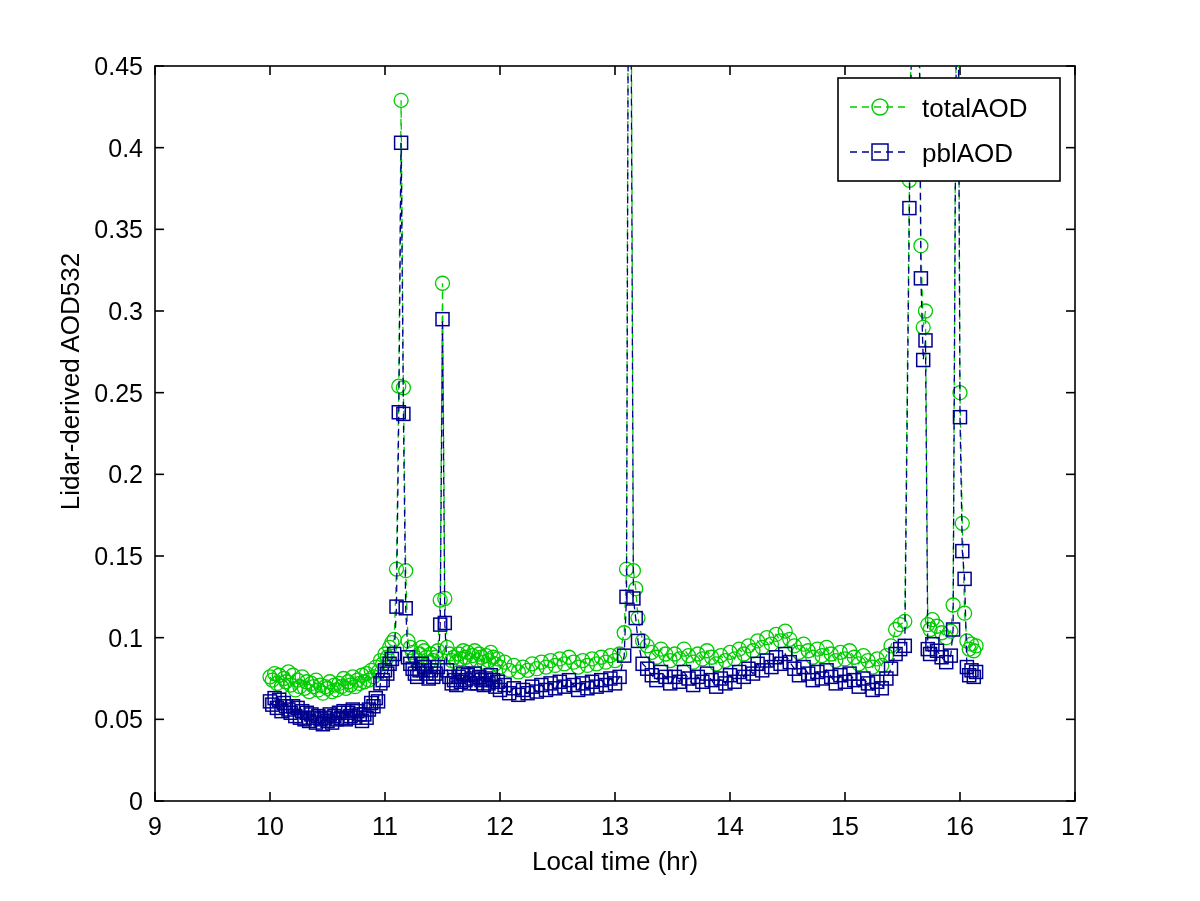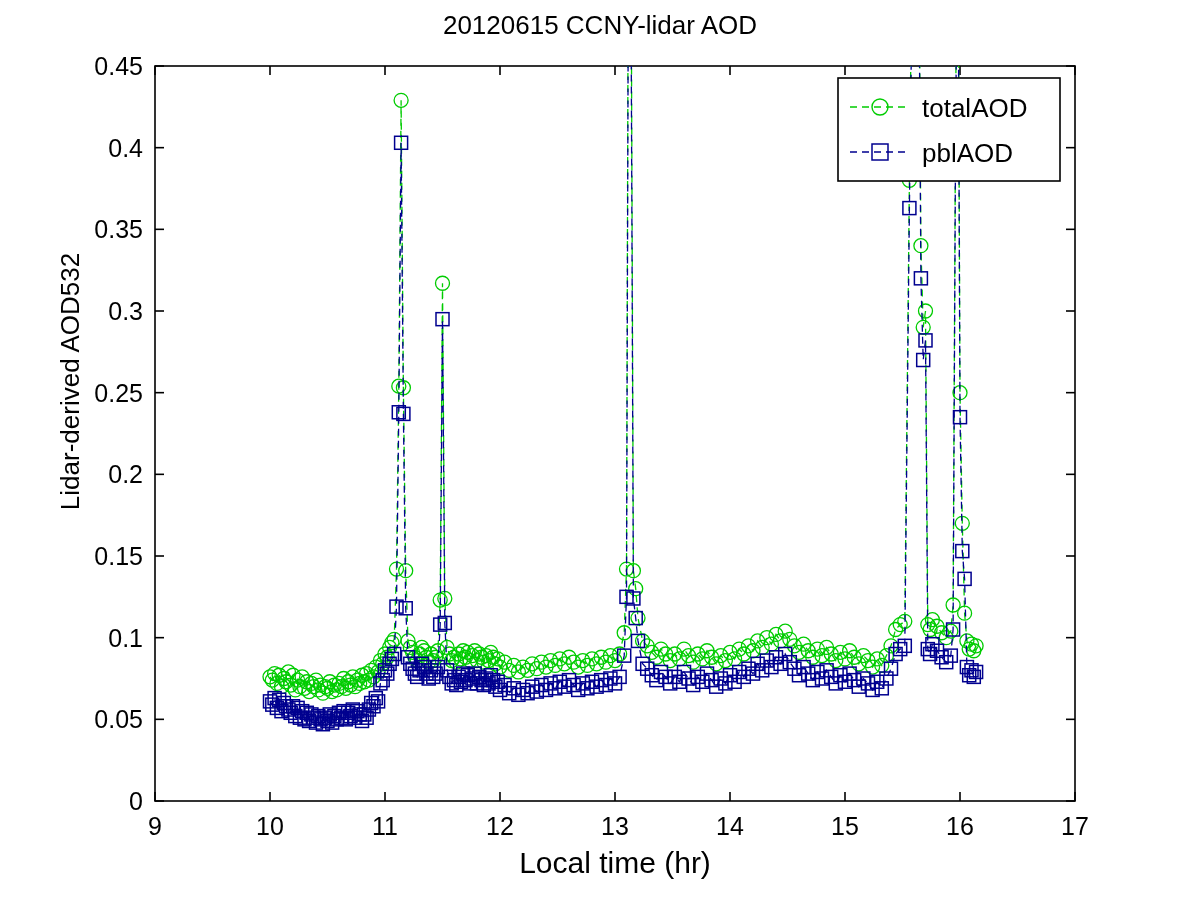--- a/index.html
+++ b/index.html
@@ -13,32 +13,31 @@
     position:absolute;left:0;top:10px;width:1200px;text-align:center;
     font-size:26px;color:#000;letter-spacing:0px;
   }
   .ylabel{
     position:absolute;left:-300px;top:366px;width:740px;text-align:center;
     font-size:26px;color:#000;
     transform:rotate(-90deg);transform-origin:center center;
   }
   .xlabel{
     position:absolute;left:155px;top:846px;width:920px;text-align:center;
-    font-size:30px;color:#000;
+    font-size:26px;color:#000;
   }
   svg{position:absolute;left:0;top:0;}
   .tick-lbl{font-family:"Liberation Sans", sans-serif;font-size:25px;fill:#000;}
   .legend-lbl{font-family:"Liberation Sans", sans-serif;font-size:26px;fill:#000;}
 </style>
 </head>
 <body>
 
 <div id="stage">
 
-  <div class="chart-title">20120615 CCNY-lidar AOD</div>
 
   <div class="ylabel">Lidar-derived AOD532</div>
 
   <div class="xlabel">Local time (hr)</div>
 
   <svg id="plot" width="1200" height="901">
     <defs>
       <clipPath id="plotclip">
           <rect x="155" y="66" width="920" height="735"></rect>
         </clipPath>

